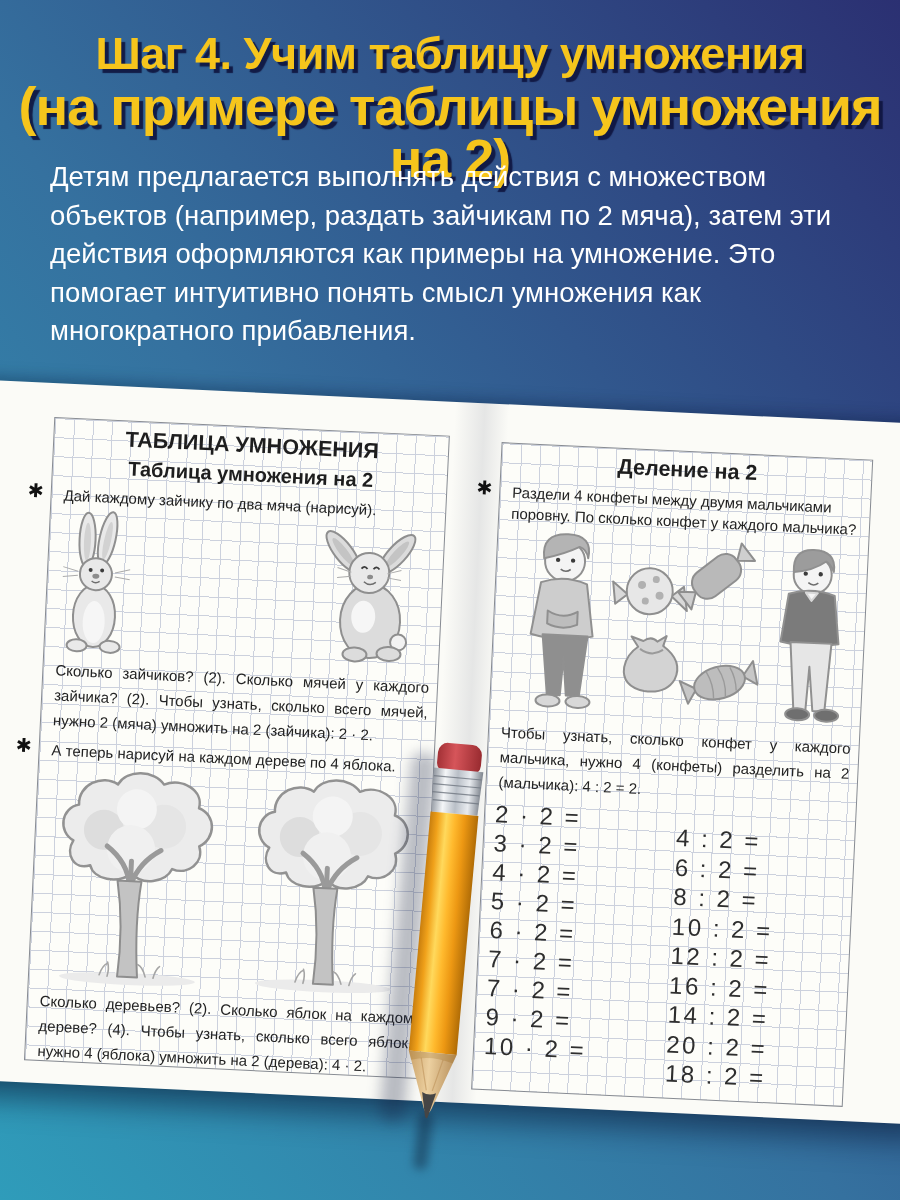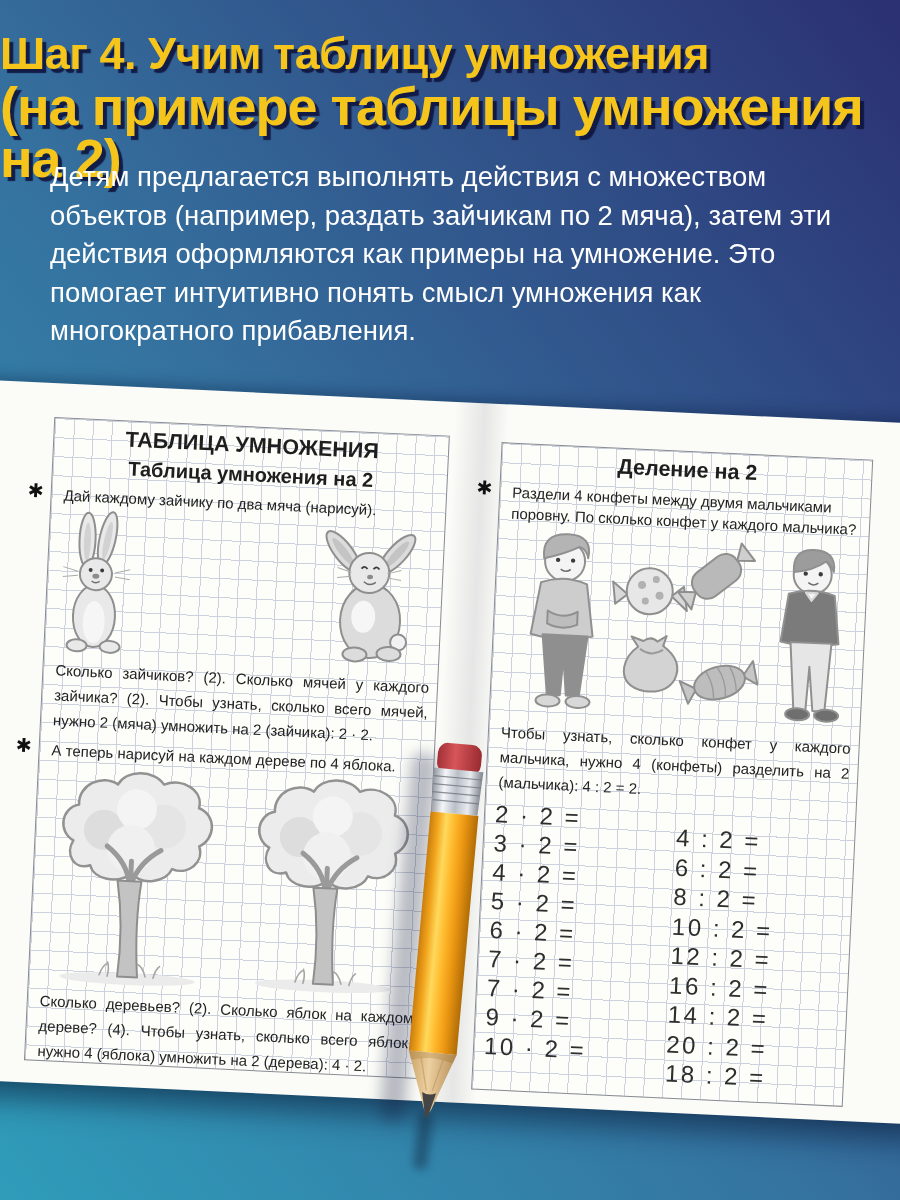--- a/index.html
+++ b/index.html
@@ -1,21 +1,21 @@
 <!DOCTYPE html>
 <html><head>
 <meta charset="utf-8">
 <style>
   html,body{margin:0;padding:0;background:#1d2a55;}
   *{box-sizing:border-box;font-family:"Liberation Sans",sans-serif;}
   .stage{position:relative;width:900px;height:1200px;overflow:hidden;
          background:linear-gradient(52deg,#2f9cba 0%,#35719f 46%,#2b3072 100%);}
 
   
-  .header{position:absolute;top:28px;left:0;right:0;
+  .header{position:absolute;top:28px;left:0;right:0;text-align:center;
           color:#f6c51c;font-weight:bold;line-height:52px;
           text-shadow:4px 4px 1px rgba(14,20,62,0.9);}
   .header-line1{font-size:45px;letter-spacing:-0.5px;}
   .header-line2{font-size:54px;letter-spacing:-1px;}
 
   
   .intro{position:absolute;top:158px;left:50px;width:826px;
          color:#ffffff;font-size:27.5px;line-height:38.5px;font-weight:300;}
 
   

